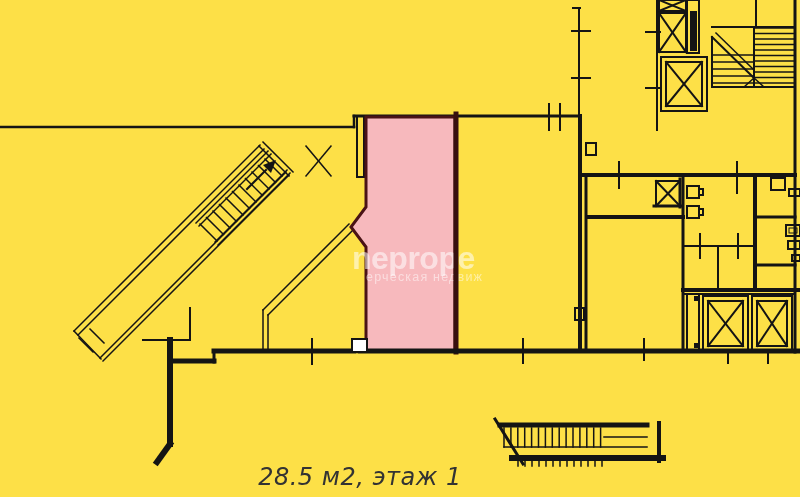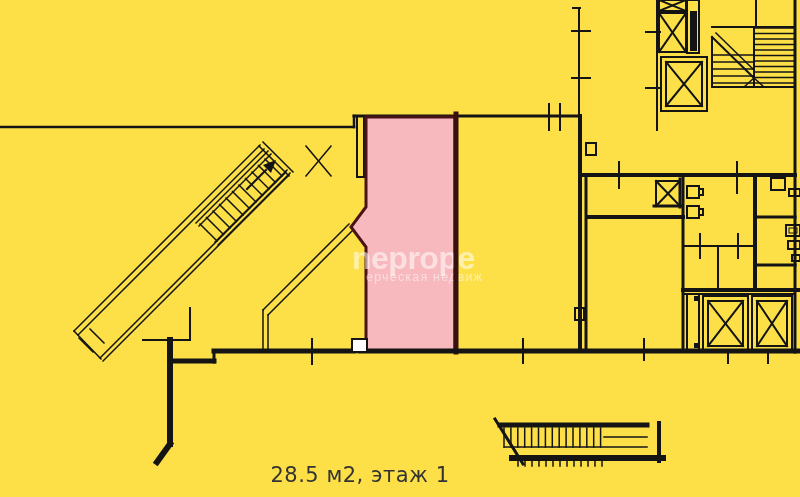--- a/index.html
+++ b/index.html
@@ -1,21 +1,21 @@
 <!DOCTYPE html>
 <html><head>
 <meta charset="utf-8">
 <style>
   html,body{margin:0;padding:0;background:#fff;}
   #stage{position:relative;width:800px;height:497px;background:#fde047;overflow:hidden;
          font-family:"Liberation Sans",sans-serif;}
   #plan-svg{position:absolute;left:0;top:0;}
   .caption{position:absolute;left:250px;top:463px;width:220px;text-align:center;
            font-family:"DejaVu Sans","Liberation Sans",sans-serif;
-           font-size:21px;color:#333;letter-spacing:0.5px;}
+           font-style:italic;font-size:24px;color:#333;letter-spacing:0.5px;}
 </style>
 </head>
 <body>
 
 <div id="stage">
 
 <svg id="plan-svg" width="800" height="497" viewBox="0 0 800 497">
 
   <g stroke="#141414" fill="none" stroke-linecap="square">
 

